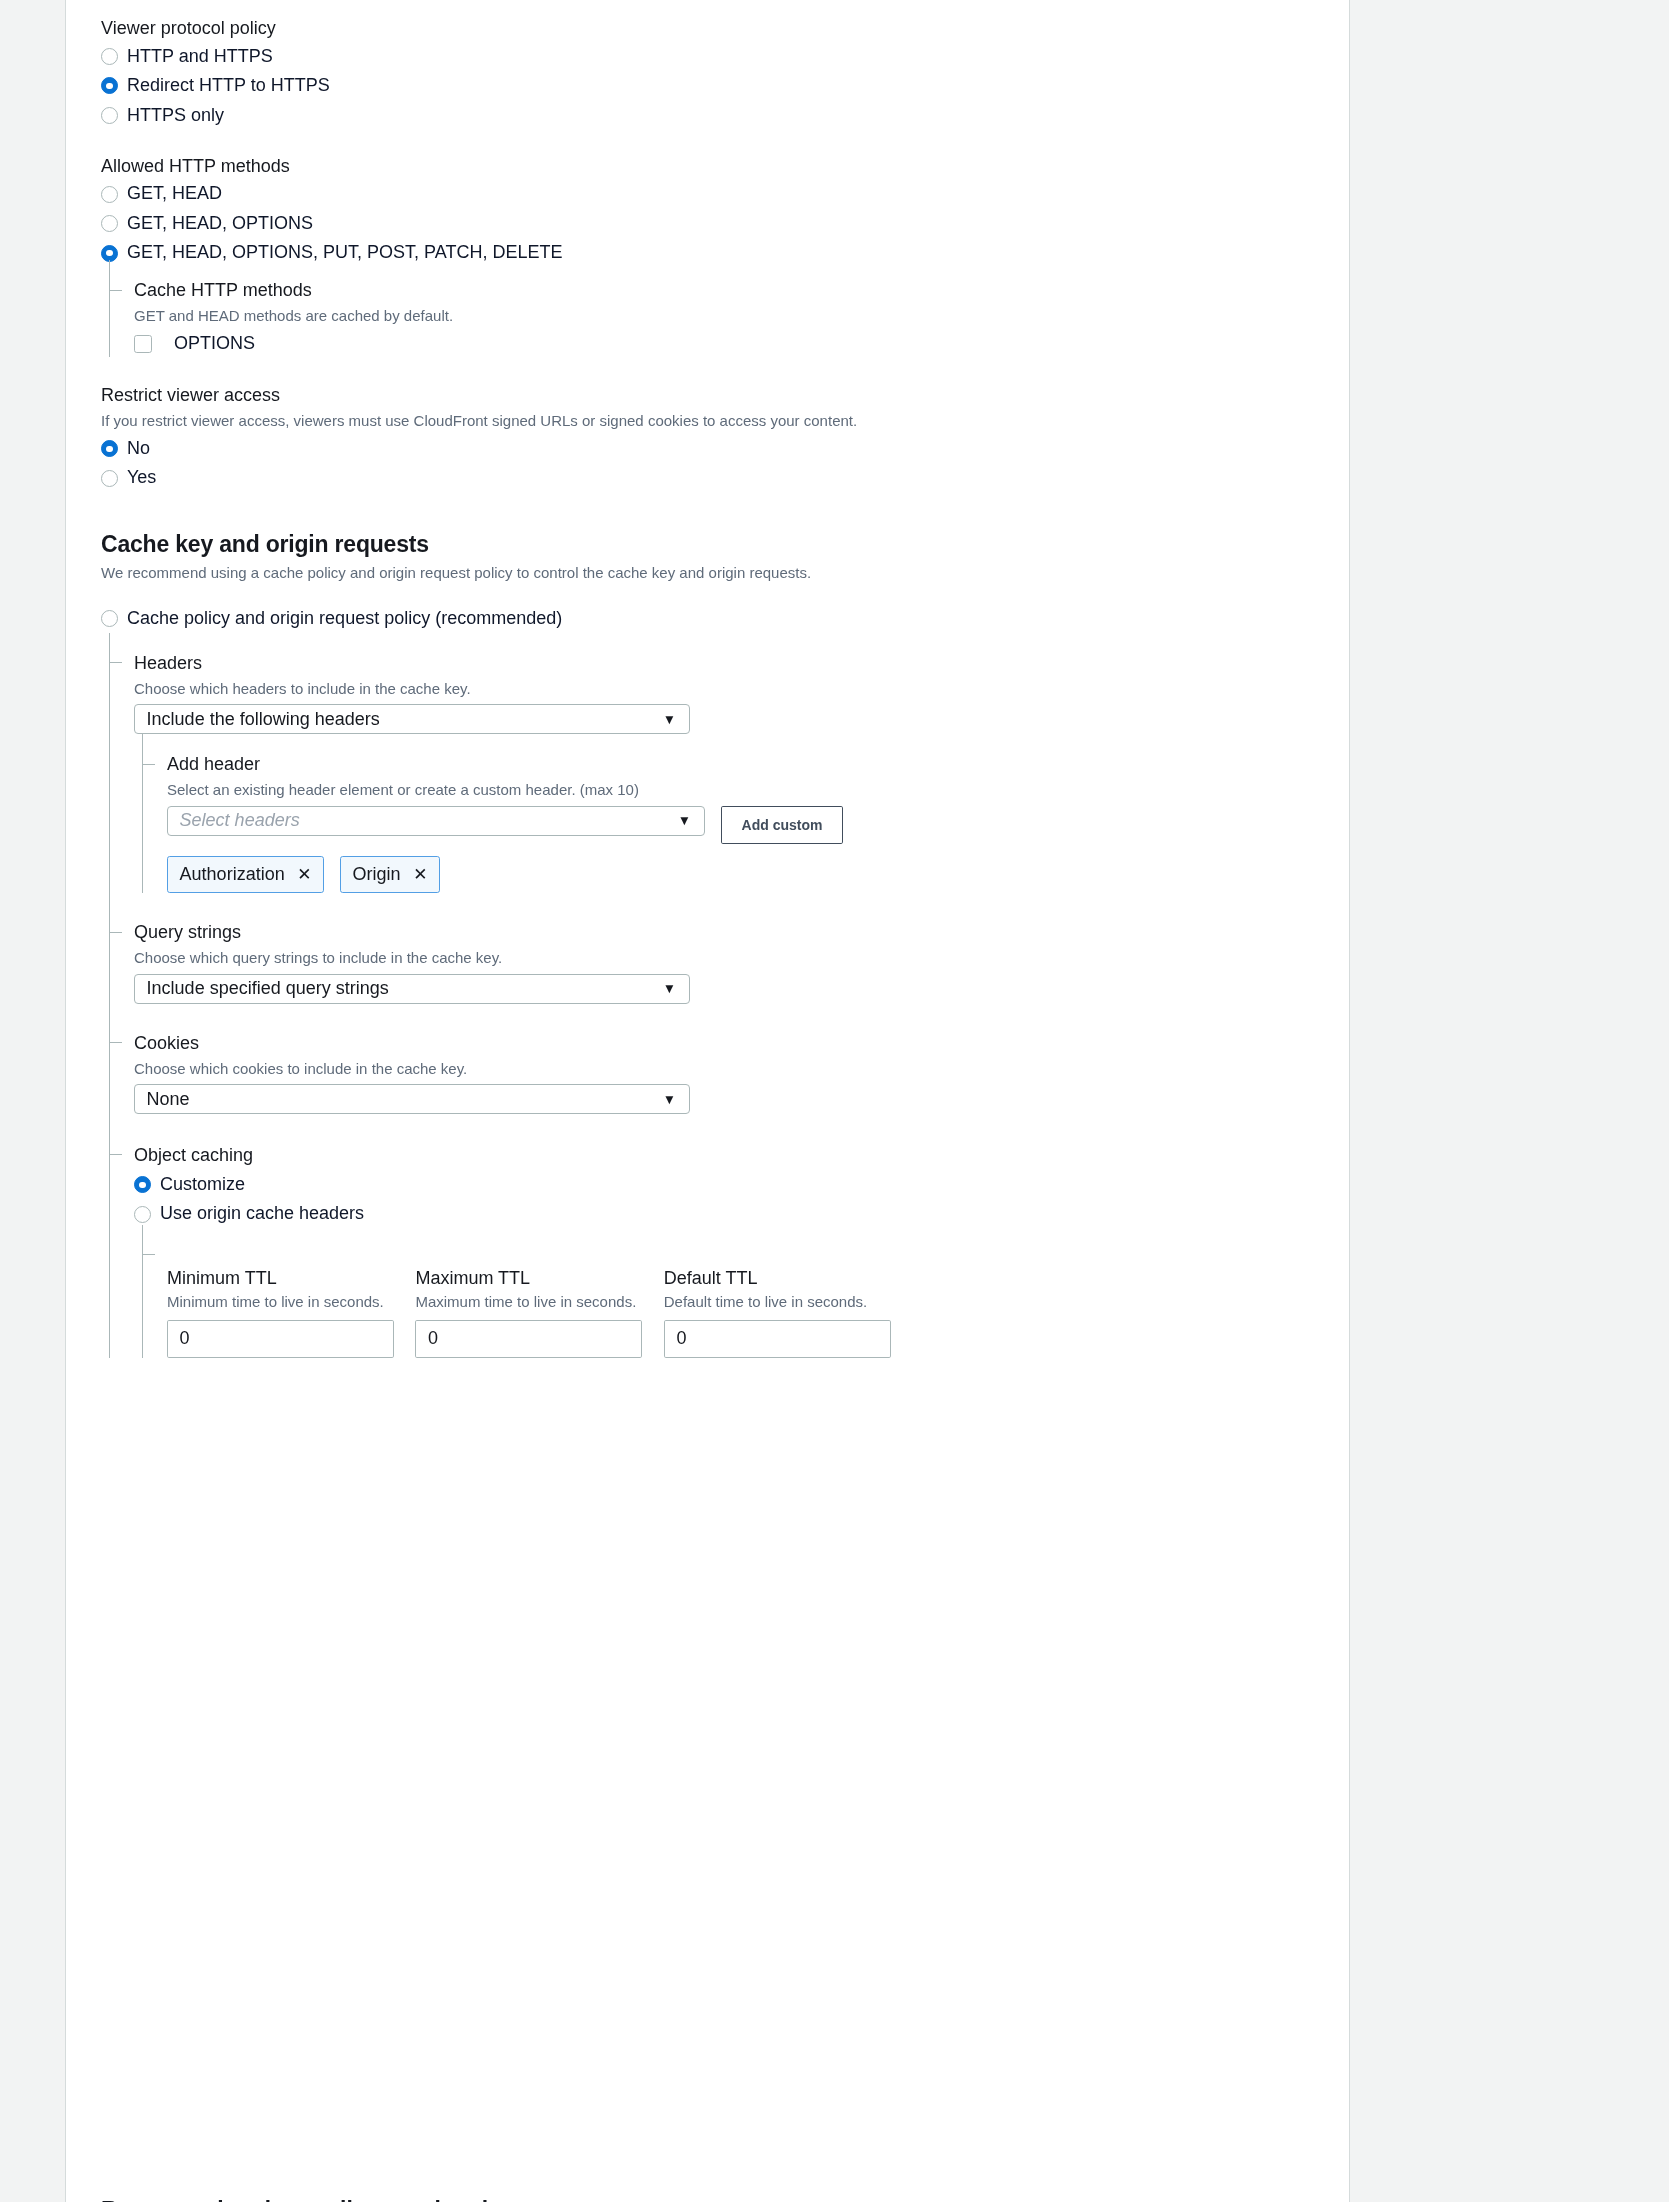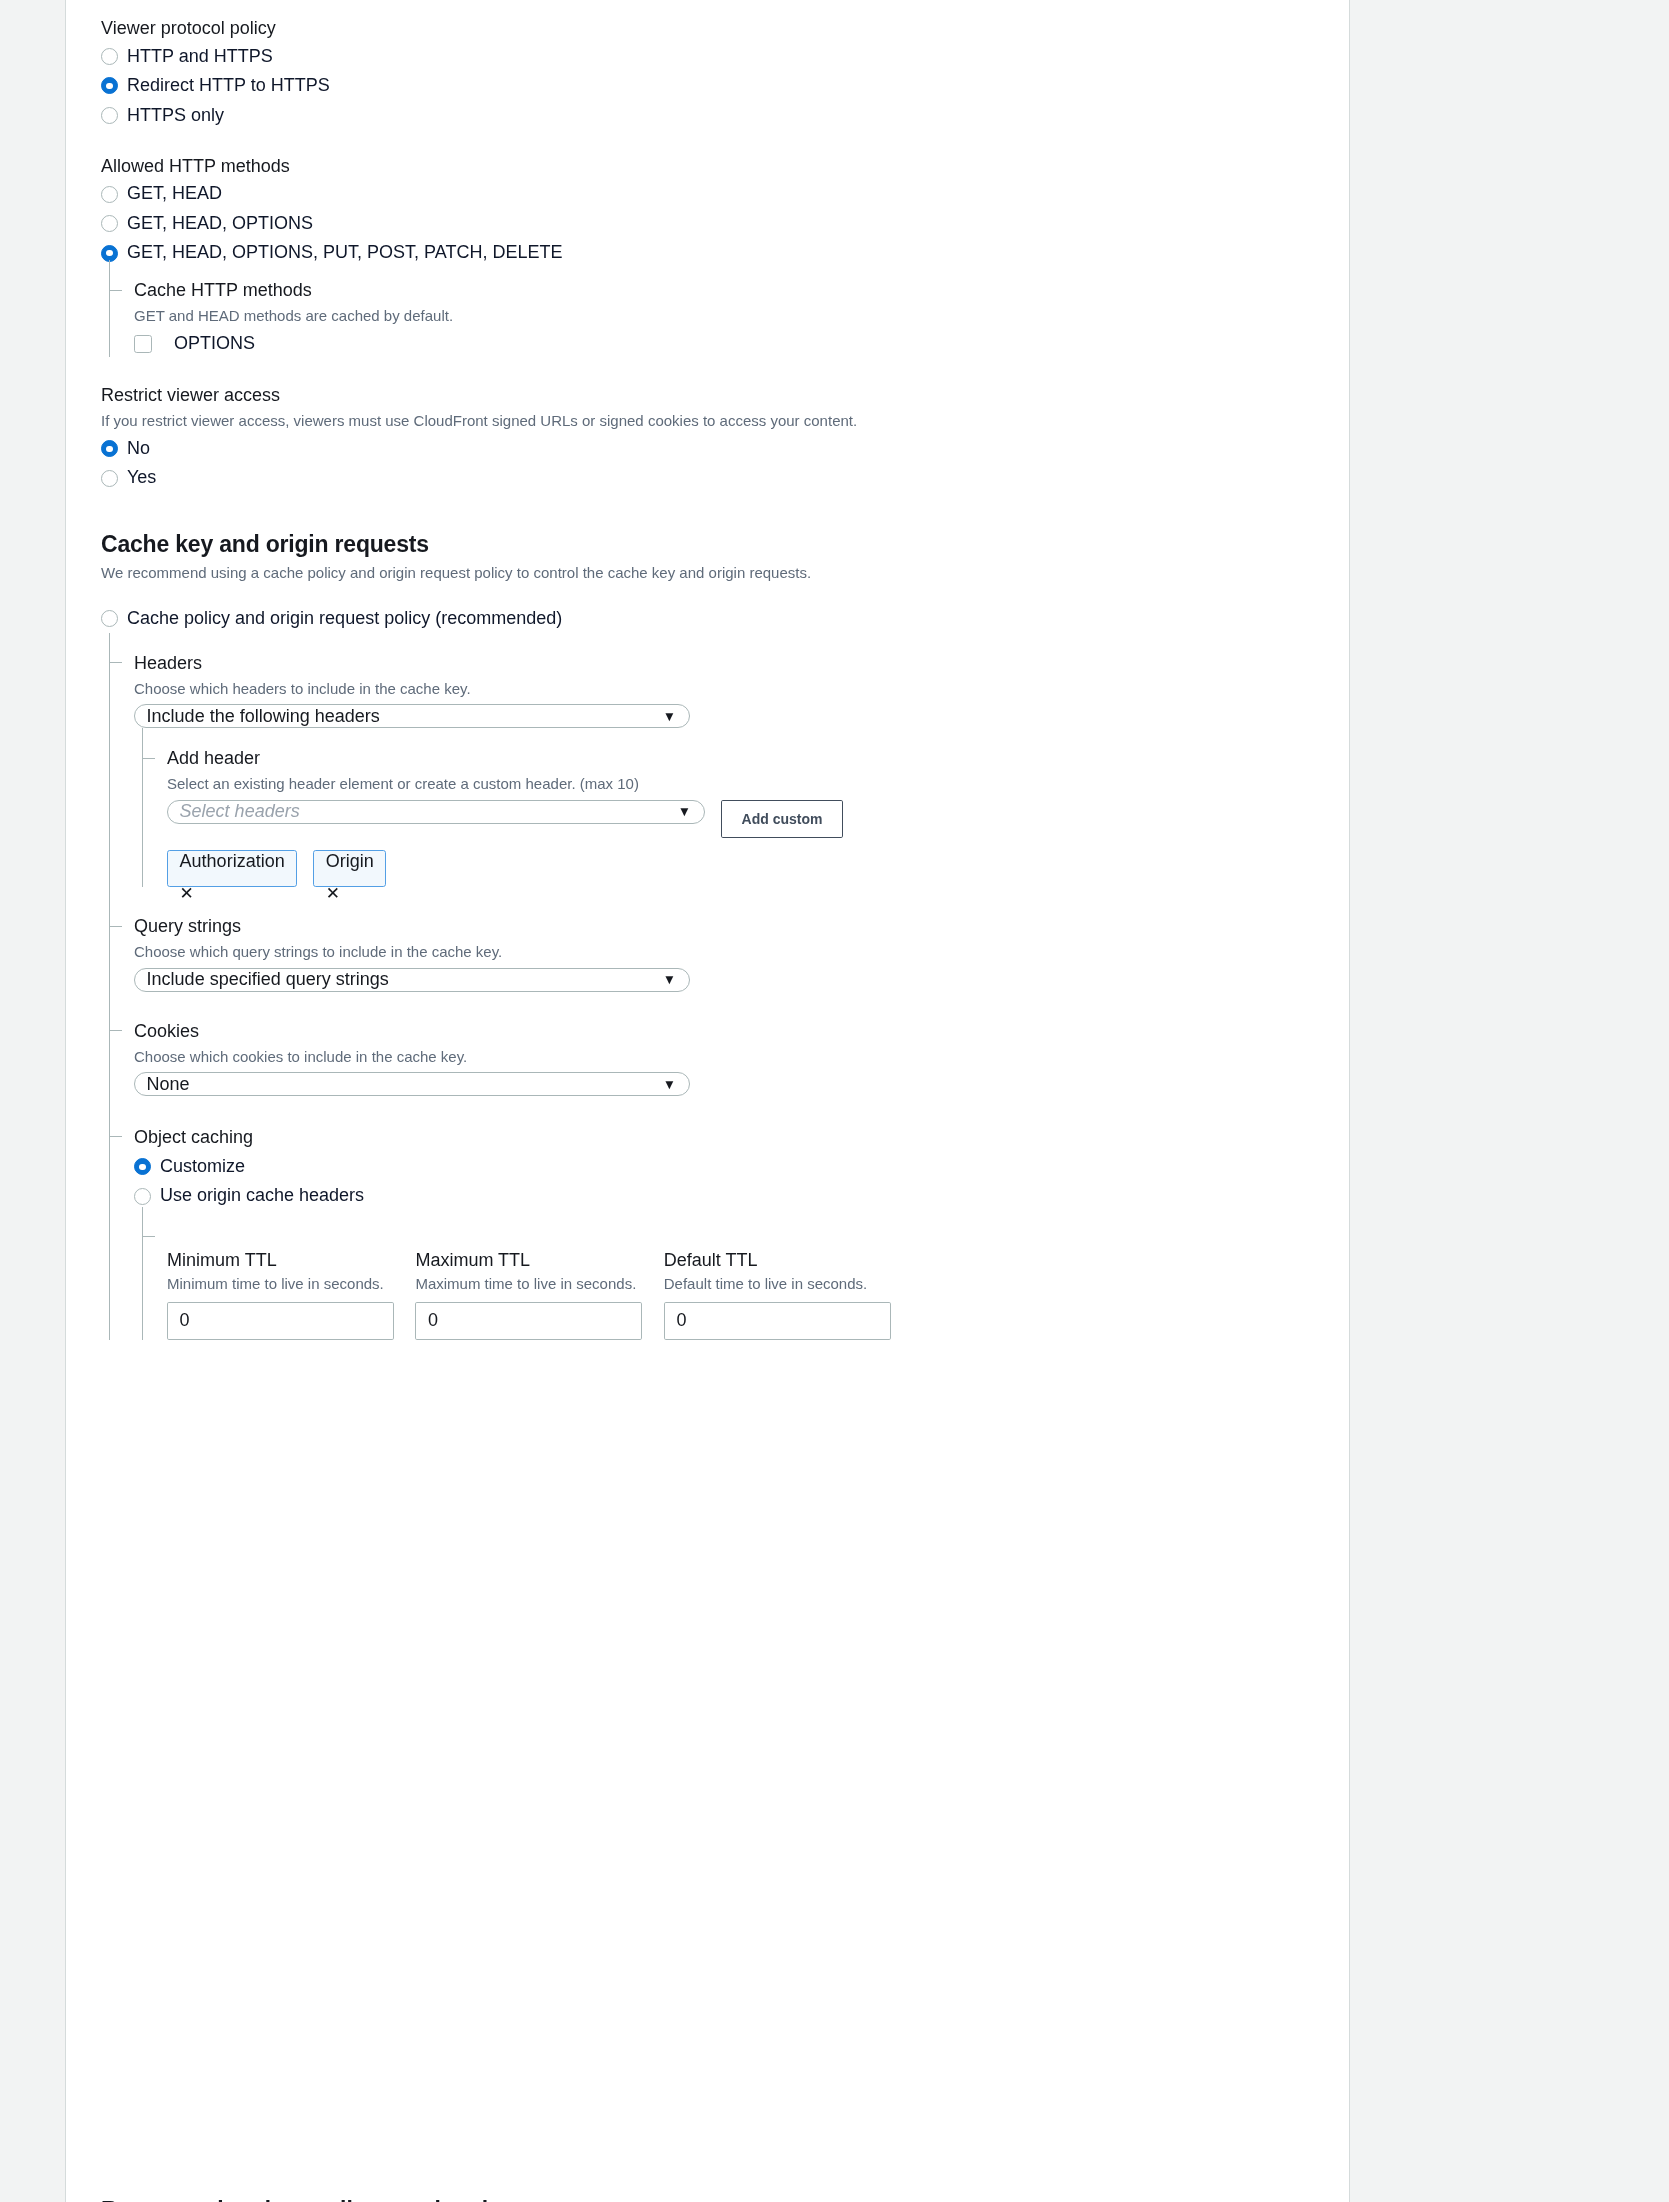--- a/index.html
+++ b/index.html
@@ -136,23 +136,23 @@
     left: -25px;
     top: 11.6px;
     width: 13.4px;
     height: 0.9px;
     background: #aab7b8;
   }
 
   
   .select {
     width: 556px;
-    height: 24px;
+    height: 30px;
     border: 0.9px solid #aab7b8;
-    border-radius: 13px;
+    border-radius: 4px;
     background: #fff;
     display: flex;
     align-items: center;
     padding: 0 0 0 11.6px;
     font-size: 18px;
     color: #16191f;
     position: relative;
   }
   .select .caret {
     position: absolute;
@@ -196,26 +196,25 @@
     font-family: "Liberation Sans", sans-serif;
     cursor: pointer;
   }
 
   .token {
     height: 37px;
     border: 0.9px solid #539fe5;
     border-radius: 2.7px;
     background: #f2f8fd;
     display: inline-flex;
-    align-items: flex-start;
+    align-items: center;
     gap: 12.5px;
     padding: 0 11.6px;
     font-size: 18px;
     color: #16191f;
-    flex-direction: column;
   }
   .token .x {
     font-size: 17px;
     color: #16191f;
     line-height: 1;
     font-weight: 400;
   }
 
   .row { display: flex; align-items: flex-start; }
   .gap18 { gap: 16px; }

